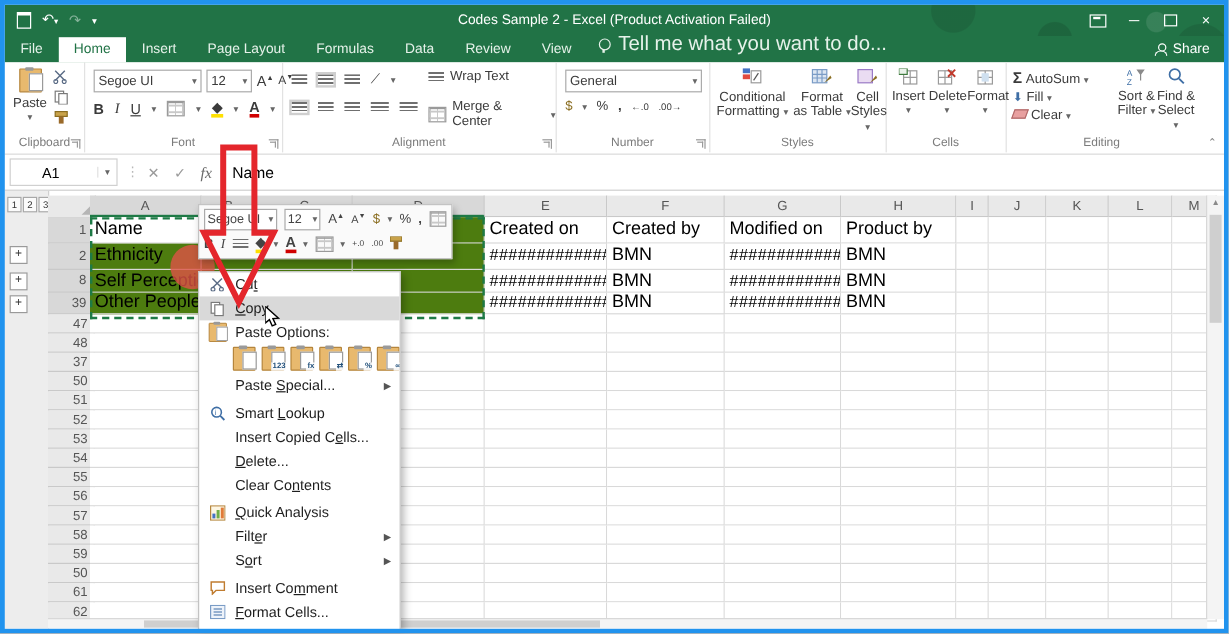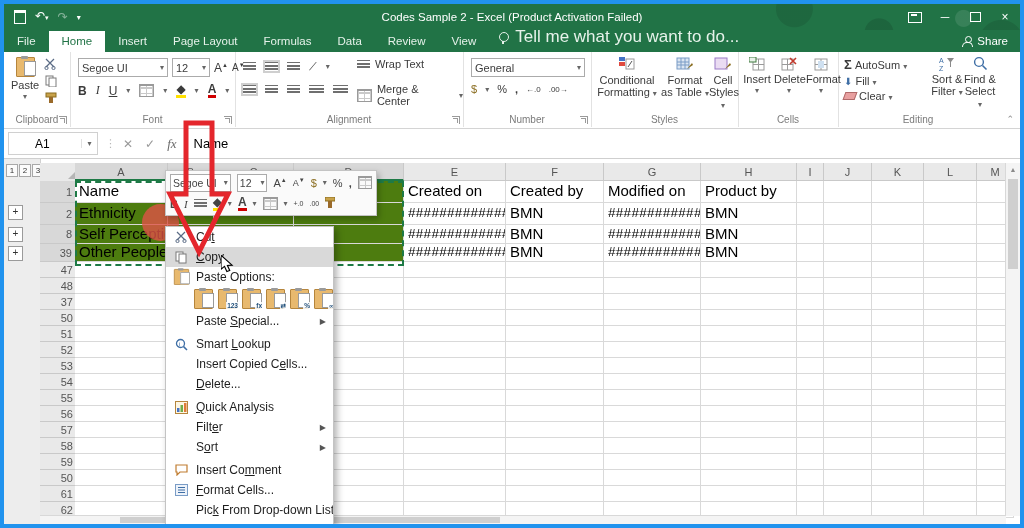--- a/index.html
+++ b/index.html
@@ -803,20 +803,24 @@
         <span class="cm-label">Smart <u>L</u>ookup</span>
       </div>
       <div class="cm-item">
         <span class="cm-icon"></span>
         <span class="cm-label">Insert Copied C<u>e</u>lls...</span>
       </div>
       <div class="cm-item">
         <span class="cm-icon"></span>
         <span class="cm-label"><u>D</u>elete...</span>
       </div>
+      <div class="cm-item">
+        <span class="cm-icon"></span>
+        <span class="cm-label">Clear Co<u>n</u>tents</span>
+      </div>
       <div class="cm-gap"></div>
       <div class="cm-item">
         <span class="cm-icon">
           <svg width="13" height="13" viewBox="0 0 13 13">
             <rect x="0.5" y="0.5" width="12" height="12" fill="#fdf6e3" stroke="#b5853c"></rect>
             <rect x="2" y="7" width="2.5" height="4" fill="#4472c4"></rect>
             <rect x="5.5" y="4" width="2.5" height="7" fill="#70ad47"></rect>
             <rect x="9" y="2" width="2.5" height="9" fill="#e07b39"></rect>
           </svg>
         </span>

